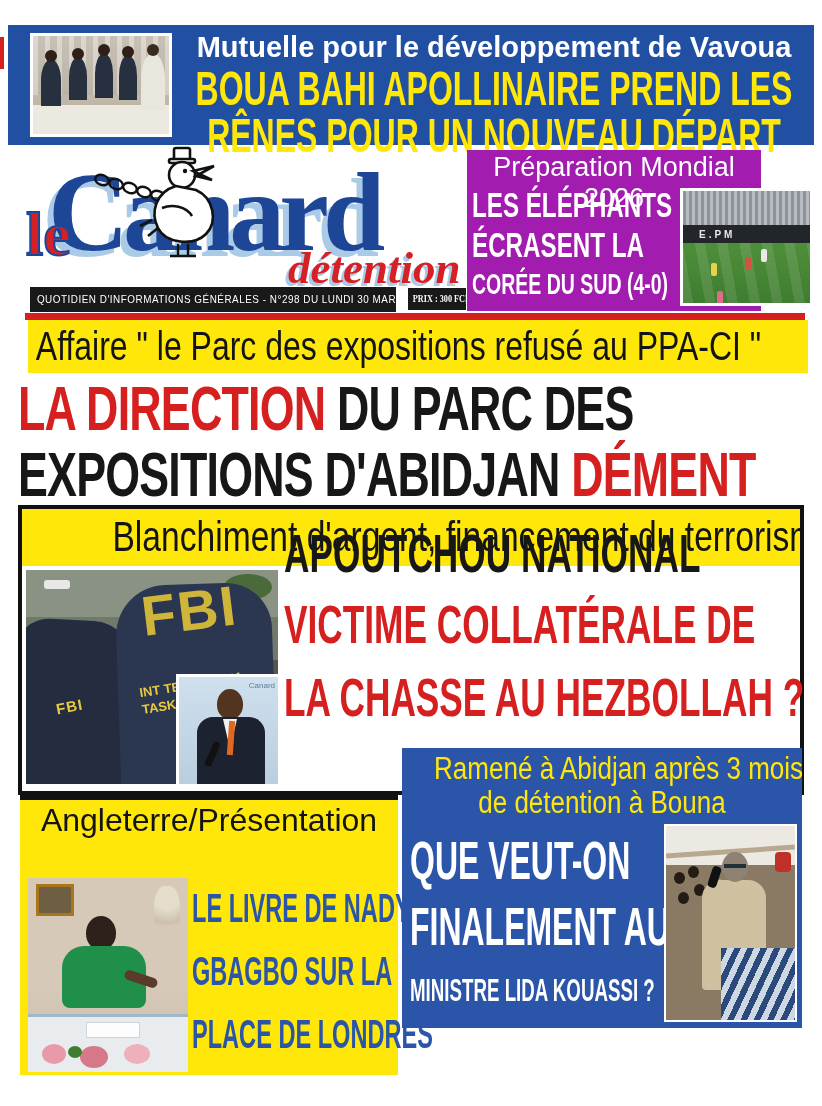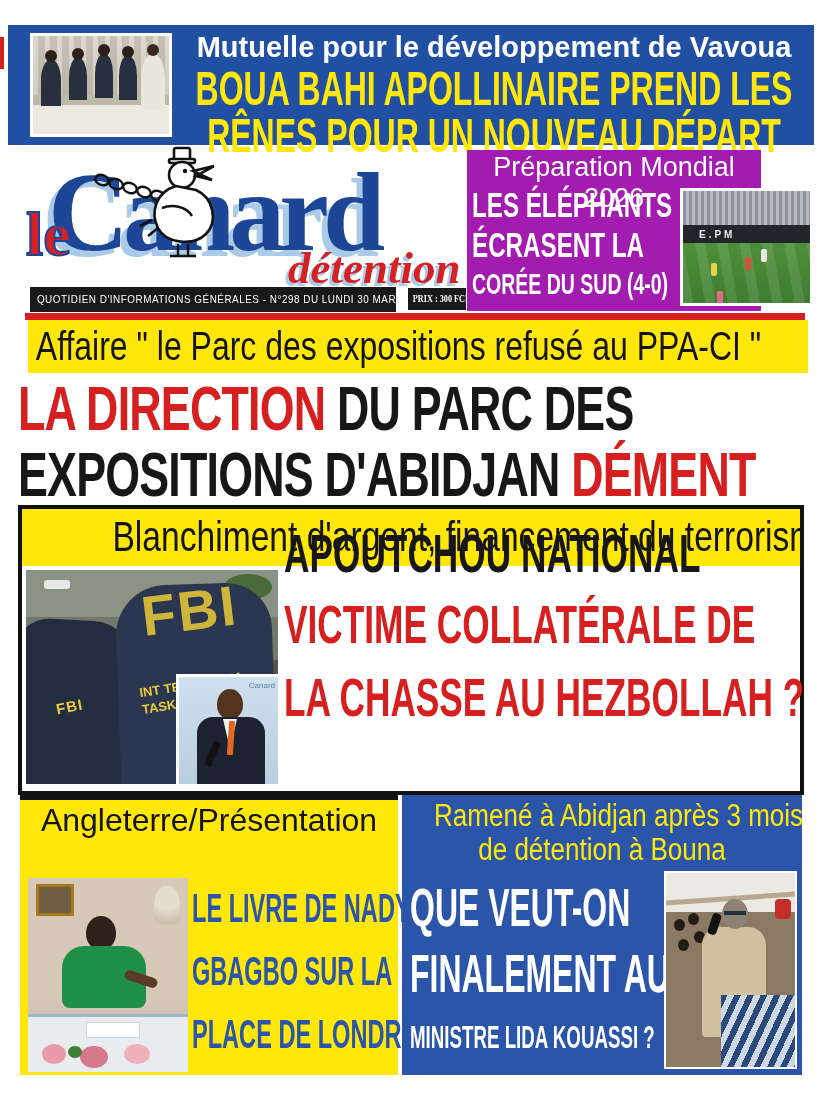--- a/index.html
+++ b/index.html
@@ -101,21 +101,21 @@
   .w-body { position:absolute; left:34px; top:68px; width:84px; height:62px; background:#1f8f4a; border-radius:22px 22px 8px 8px; }
   .w-arm { position:absolute; left:96px; top:96px; width:34px; height:10px; background:#5a3a28; border-radius:5px; transform:rotate(18deg); }
   .g-table { position:absolute; left:0; bottom:0; width:100%; height:58px; background:#e9ecef; border-top:3px solid #9fb8c8; }
   .books { position:absolute; left:58px; bottom:34px; width:54px; height:16px; background:#fdfdfd; border:1px solid #cfd4d8; }
   .flower { position:absolute; border-radius:50%; }
   .book-headline { position:absolute; left:172px; top:76px; width:268px; transform:scale(0.76,1.34); transform-origin:top left;
      color:#2b55a8; font-weight:900; font-size:31px; line-height:47px; }
   .book-headline div { white-space:nowrap; }
 
   
-  .minister-box { left:402px; top:795px; width:400px; height:280px; background:#2b55a8; }
+  .minister-box { left:402px; top:748px; width:400px; height:280px; background:#2b55a8; }
   .minister-kicker { position:absolute; left:0; top:4px; width:100%; text-align:center; color:#ffe70a; font-size:31px; line-height:34px; }
   .minister-kicker div { transform:scaleX(.84); transform-origin:center; white-space:nowrap; }
   .minister-headline { position:absolute; left:8px; top:80px; width:330px; transform:scale(0.78,1.3); transform-origin:top left;
      color:#ffffff; font-weight:900; }
   .minister-headline .b { font-size:41px; line-height:51px; white-space:nowrap; }
   .minister-headline .s { font-size:24px; line-height:46px; white-space:nowrap; }
   .minister-photo { position:absolute; left:262px; top:76px; width:133px; height:198px; border:2px solid #fff; overflow:hidden;
      background:linear-gradient(180deg,#ece9e2 0 20%, #8a7a64 20% 100%); }
   .roof { position:absolute; left:0; top:12%; width:100%; height:5px; background:#b8a890; transform:rotate(-4deg); }
   .crowd-head { position:absolute; width:11px; height:12px; border-radius:50%; background:#241b14; }

